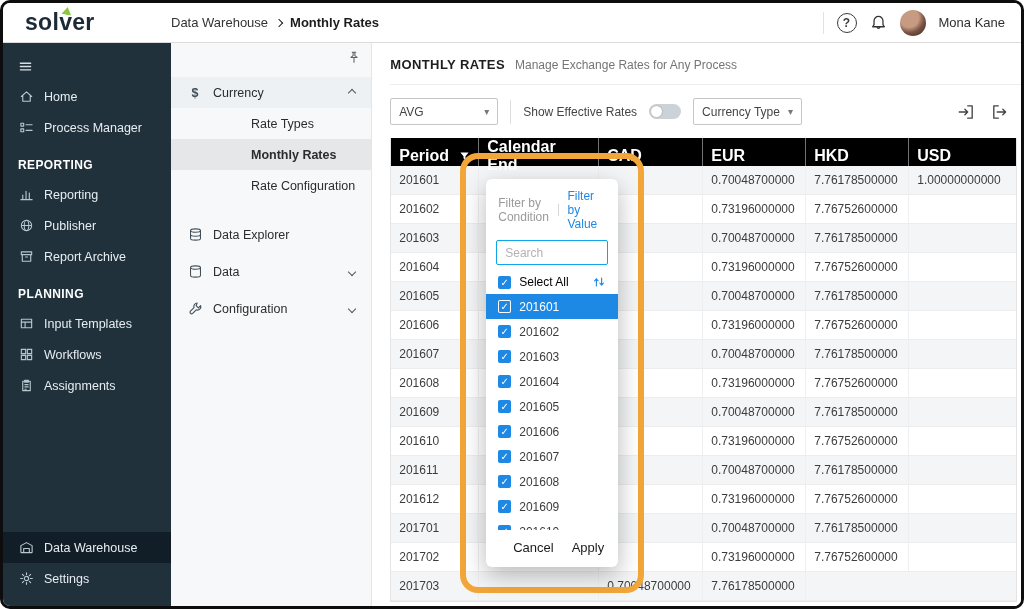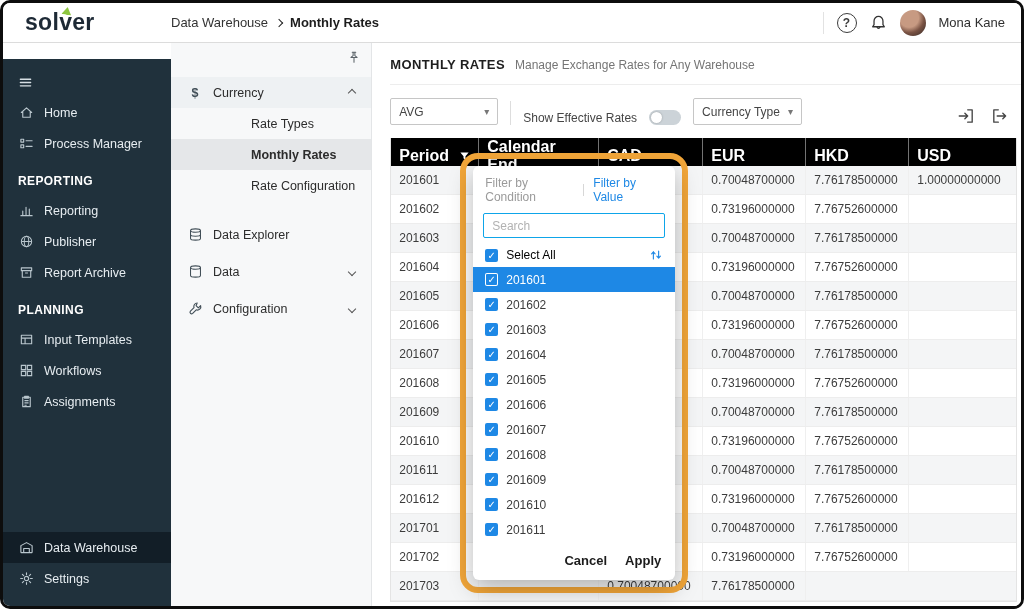--- a/index.html
+++ b/index.html
@@ -22,21 +22,21 @@
           font-size:12px; font-weight:700; display:flex; align-items:center; justify-content:center; }
   .bell { color:#333; display:flex; }
   .avatar { width:26px; height:26px; border-radius:50%;
             background:radial-gradient(circle at 35% 30%, #c79a82 0 38%, #7a5344 60%, #2e2522 100%); }
   .uname { font-size:13px; color:#2f2f2f; }
 
   
   .body { display:flex; height:563px; }
 
   
-  .sidebar { flex:0 0 168px; background:#20313c; color:#e7edf1; display:flex; flex-direction:column; padding-top:8px; font-size:12.5px;margin-top:16px; }
+  .sidebar { flex:0 0 168px; background:#20313c; color:#e7edf1; display:flex; flex-direction:column; padding-top:8px; font-size:12.5px; }
   .burger { height:30px; display:flex; align-items:center; padding:0 15px; color:#d7dfe4; }
   .s-item { height:31px; display:flex; align-items:center; gap:10px; padding:0 15px; cursor:pointer; white-space:nowrap; }
   .s-item.active { background:#121e27; }
   .s-ico { width:16px; display:flex; justify-content:center; color:#b9c6cd; flex:0 0 16px; }
   .s-header { font-size:12px; font-weight:700; color:#fff; letter-spacing:.4px; padding:15px 15px 7px; }
   .sb-bottom { margin-top:auto; padding-bottom:12px; }
 
   
   .subnav { flex:0 0 192px; background:#f7f8f9; border-right:1px solid #e3e5e7; position:relative; padding-top:34px; font-size:12.5px; color:#2c2c2c; }
   .pin { position:absolute; top:7px; right:10px; color:#5a6268; display:flex; }
@@ -50,21 +50,21 @@
   .chev.down { transform:rotate(45deg); }
   .gap18 { height:18px; } .gap6 { height:6px; }
 
   
   .main { flex:1; position:relative; background:#fff; padding:14px 0 0 18px; overflow:hidden; }
   .page-head { display:flex; align-items:baseline; gap:10px; }
   .page-title { font-size:13px; font-weight:700; letter-spacing:.4px; color:#1e1e1e; }
   .page-sub { font-size:12px; color:#757575; }
   .head-rule { height:1px; background:#ededed; margin:12px 0 0; }
 
-  .toolbar { display:flex; align-items:flex-end; gap:12px; margin:13px 0 13px; padding-right:12px; }
+  .toolbar { display:flex; align-items:center; gap:12px; margin:13px 0 13px; padding-right:12px; }
   .dd { min-width:108px; height:27px; border:1px solid #c6c6c6; border-radius:2px; background:#fff; display:flex; align-items:center; gap:8px; padding:0 8px; font-size:12px; color:#454545; cursor:pointer; }
   .dd .caret { margin-left:auto; color:#777; font-size:10px; }
   .vsep { width:1px; height:24px; background:#ddd; }
   .toggle-label { font-size:12px; color:#454545; }
   .switch { width:32px; height:15px; border-radius:8px; background:#ccd3d8; position:relative; cursor:pointer; flex:0 0 32px; }
   .switch .knob { position:absolute; left:2px; top:2px; width:11px; height:11px; border-radius:50%; background:#fff; box-shadow:0 0 2px rgba(0,0,0,.3); }
   .tools-right { margin-left:auto; display:flex; align-items:center; gap:16px; color:#444; }
   .icon-btn { display:flex; cursor:pointer; }
 
   
@@ -73,38 +73,38 @@
   .thead { background:#000000; color:#fff; height:28px; font-size:16px; font-weight:700; }
   .th { display:flex; align-items:center; padding:0 8px; border-right:1px solid rgba(255,255,255,.45); cursor:pointer; }
   .th:last-child { border-right:none; }
   .funnel { margin-left:auto; display:flex; }
   .trow { height:29px; background:#fff; border-bottom:1px solid #ededed; font-size:12px; color:#3c3c3c; }
   .trow.odd { background:#f4f5f6; }
   .td { display:flex; align-items:center; padding:0 8px; border-right:1px solid #efefef; overflow:hidden; white-space:nowrap; }
   .td:last-child { border-right:none; }
 
   
-  .annotation { position:absolute; left:88px; top:110px; width:228px; height:440px; border:6px solid #f2a639; border-radius:18px; padding:7px; z-index:40; }
+  .annotation { position:absolute; left:88px; top:110px; width:184px; height:440px; border:6px solid #f2a639; border-radius:18px; padding:20px; z-index:40; }
   .popup { width:100%; height:100%; background:#fff; border-radius:6px; box-shadow:0 8px 24px rgba(0,0,0,.28); display:flex; flex-direction:column; font-size:12px; overflow:hidden; }
   .p-tabs { display:flex; align-items:center; gap:9px; padding:10px 12px 3px; }
   .p-tab { cursor:pointer; }
   .p-tab.condition { color:#9a9a9a; }
   .p-tab.value { color:#1e88e5; }
   .tab-sep { width:1px; height:12px; background:#d7d7d7; }
   .p-search { margin:6px 10px 3px; }
   .p-search input { width:100%; height:25px; border:1px solid #0ea5e9; border-radius:2px; padding:0 8px; font-size:12px; color:#555; font-family:inherit; outline:none; }
   .p-search input::placeholder { color:#b2b2b2; }
   .p-selectall { display:flex; align-items:center; gap:8px; padding:7px 12px 3px; cursor:pointer; }
   .sort-ico { margin-left:auto; color:#1e88e5; display:flex; cursor:pointer; }
   .cbx { width:13px; height:13px; flex:0 0 13px; background:#1e88e5; border-radius:2px; color:#fff; font-size:10px; line-height:13px; text-align:center; cursor:pointer; }
   .p-list { flex:1; overflow:hidden; padding-top:2px; }
   .f-item { height:25px; display:flex; align-items:center; gap:8px; padding:0 12px; cursor:pointer; color:#3c3c3c; }
   .f-item.hl { background:#1e88e5; color:#fff; }
   .f-item.hl .cbx { box-shadow:inset 0 0 0 1px #fff; }
-  .p-footer { display:flex; justify-content:flex-end; gap:18px; padding:10px 14px 12px; font-size:13px; font-weight:700; color:#1b1b1b; }
+  .p-footer { display:flex; justify-content:flex-end; gap:18px; padding:10px 14px 12px; font-size:13px; font-weight:400; color:#1b1b1b; }
   .p-btn { cursor:pointer; }
 
   svg { display:block; }
 </style>
 </head>
 <body>
 
 <div class="frame">
 
   <header class="topbar">
@@ -279,21 +279,21 @@
             </svg>
           </span>
         <span>Configuration</span>
         <span class="n-chev chev down"></span>
       </div>
     </nav>
 
     <main class="main">
       <div class="page-head">
         <span class="page-title">MONTHLY RATES</span>
-        <span class="page-sub">Manage Exchange Rates for Any Warehouse</span>
+        <span class="page-sub">Manage Exchange Rates for Any Process</span>
       </div>
       <div class="head-rule"></div>
 
       <div class="toolbar">
         <div class="dd">
           <span>AVG</span>
           <span class="caret">▾</span>
         </div>
         <span class="vsep"></span>
         <span class="toggle-label">Show Effective Rates</span>

